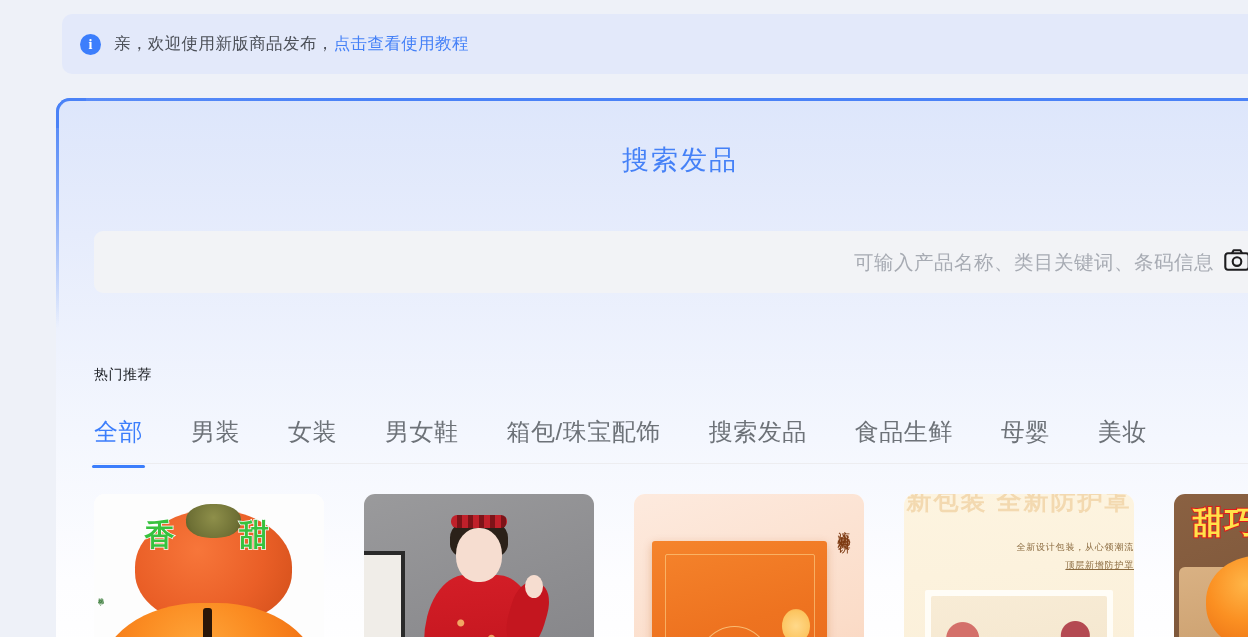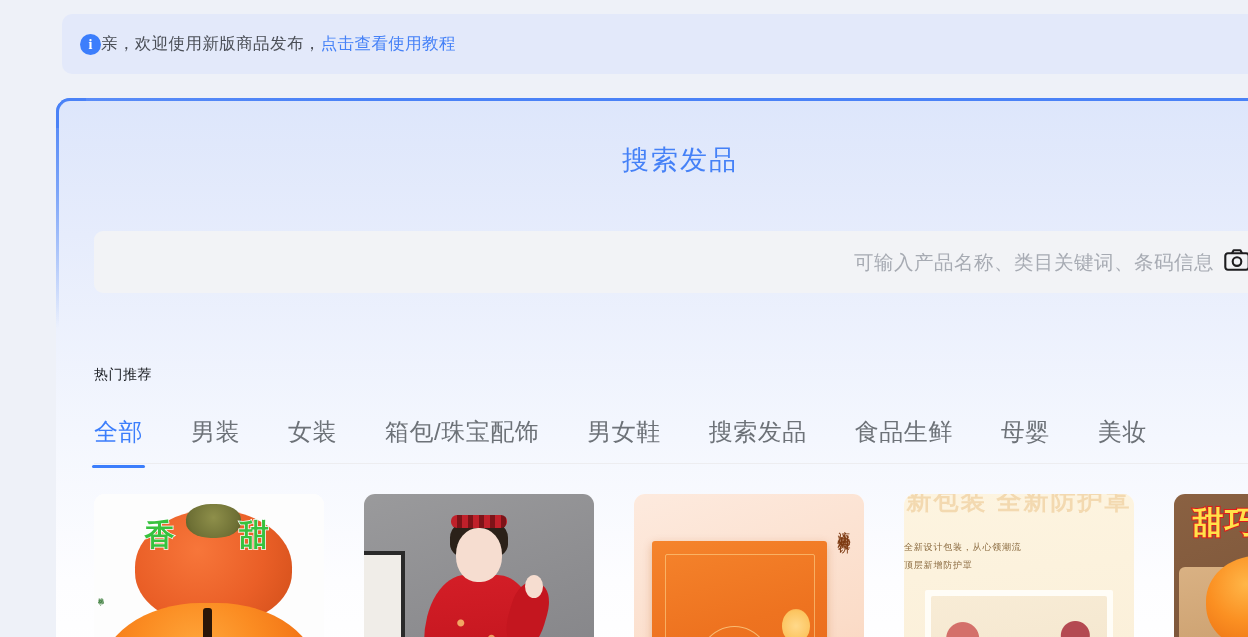--- a/index.html
+++ b/index.html
@@ -35,20 +35,21 @@
     background: #3c7efc;
     color: #fff;
     font-size: 14px;
     line-height: 21px;
     text-align: center;
     font-family: "Liberation Serif", serif;
     font-weight: bold;
     flex: 0 0 auto;
   }
   .banner-text {
+    margin-left: 13px;
     font-size: 16.5px;
     color: #4b4f57;
     letter-spacing: .4px;
     white-space: nowrap;
   }
   .banner-link {
     color: #4581f7;
     cursor: pointer;
     text-decoration: none;
   }
@@ -338,27 +339,27 @@
     text-align: center;
     font-size: 25px;
     font-weight: bold;
     color: #f3d9b0;
     letter-spacing: 2px;
     overflow: hidden;
     height: 13%;
   }
   .moon2-line1, .moon2-line2 {
     position: absolute; left: 0; right: 0;
-    text-align: left;
+    text-align: right;
     font-size: 9px;
     color: #8a6a3f;
     letter-spacing: .8px;
   }
   .moon2-line1 { top: 18%; }
-  .moon2-line2 { top: 25%; }
+  .moon2-line2 { top: 25%; text-decoration: underline; }
   .img-moon2 .inner {
     position: absolute; left: 9%; top: 37%;
     right: 9%; bottom: 0;
     background: #fffdf7;
     border-radius: 2px;
     padding: 5px;
   }
   .img-moon2 .scene {
     position: absolute; inset: 6px;
     border-radius: 2px;
@@ -424,22 +425,22 @@
       </svg>
     </span>
   </div>
 
   <div class="section-title">热门推荐</div>
 
   <div class="tabs">
     <div class="tab active">全部</div>
     <div class="tab">男装</div>
     <div class="tab">女装</div>
+    <div class="tab">男女鞋</div>
     <div class="tab">箱包/珠宝配饰</div>
-    <div class="tab">男女鞋</div>
     <div class="tab">搜索发品</div>
     <div class="tab">食品生鲜</div>
     <div class="tab">母婴</div>
     <div class="tab">美妆</div>
   </div>
 
   <div class="cards">
 
     <div class="card">
       <div class="card-img img-persimmon">

